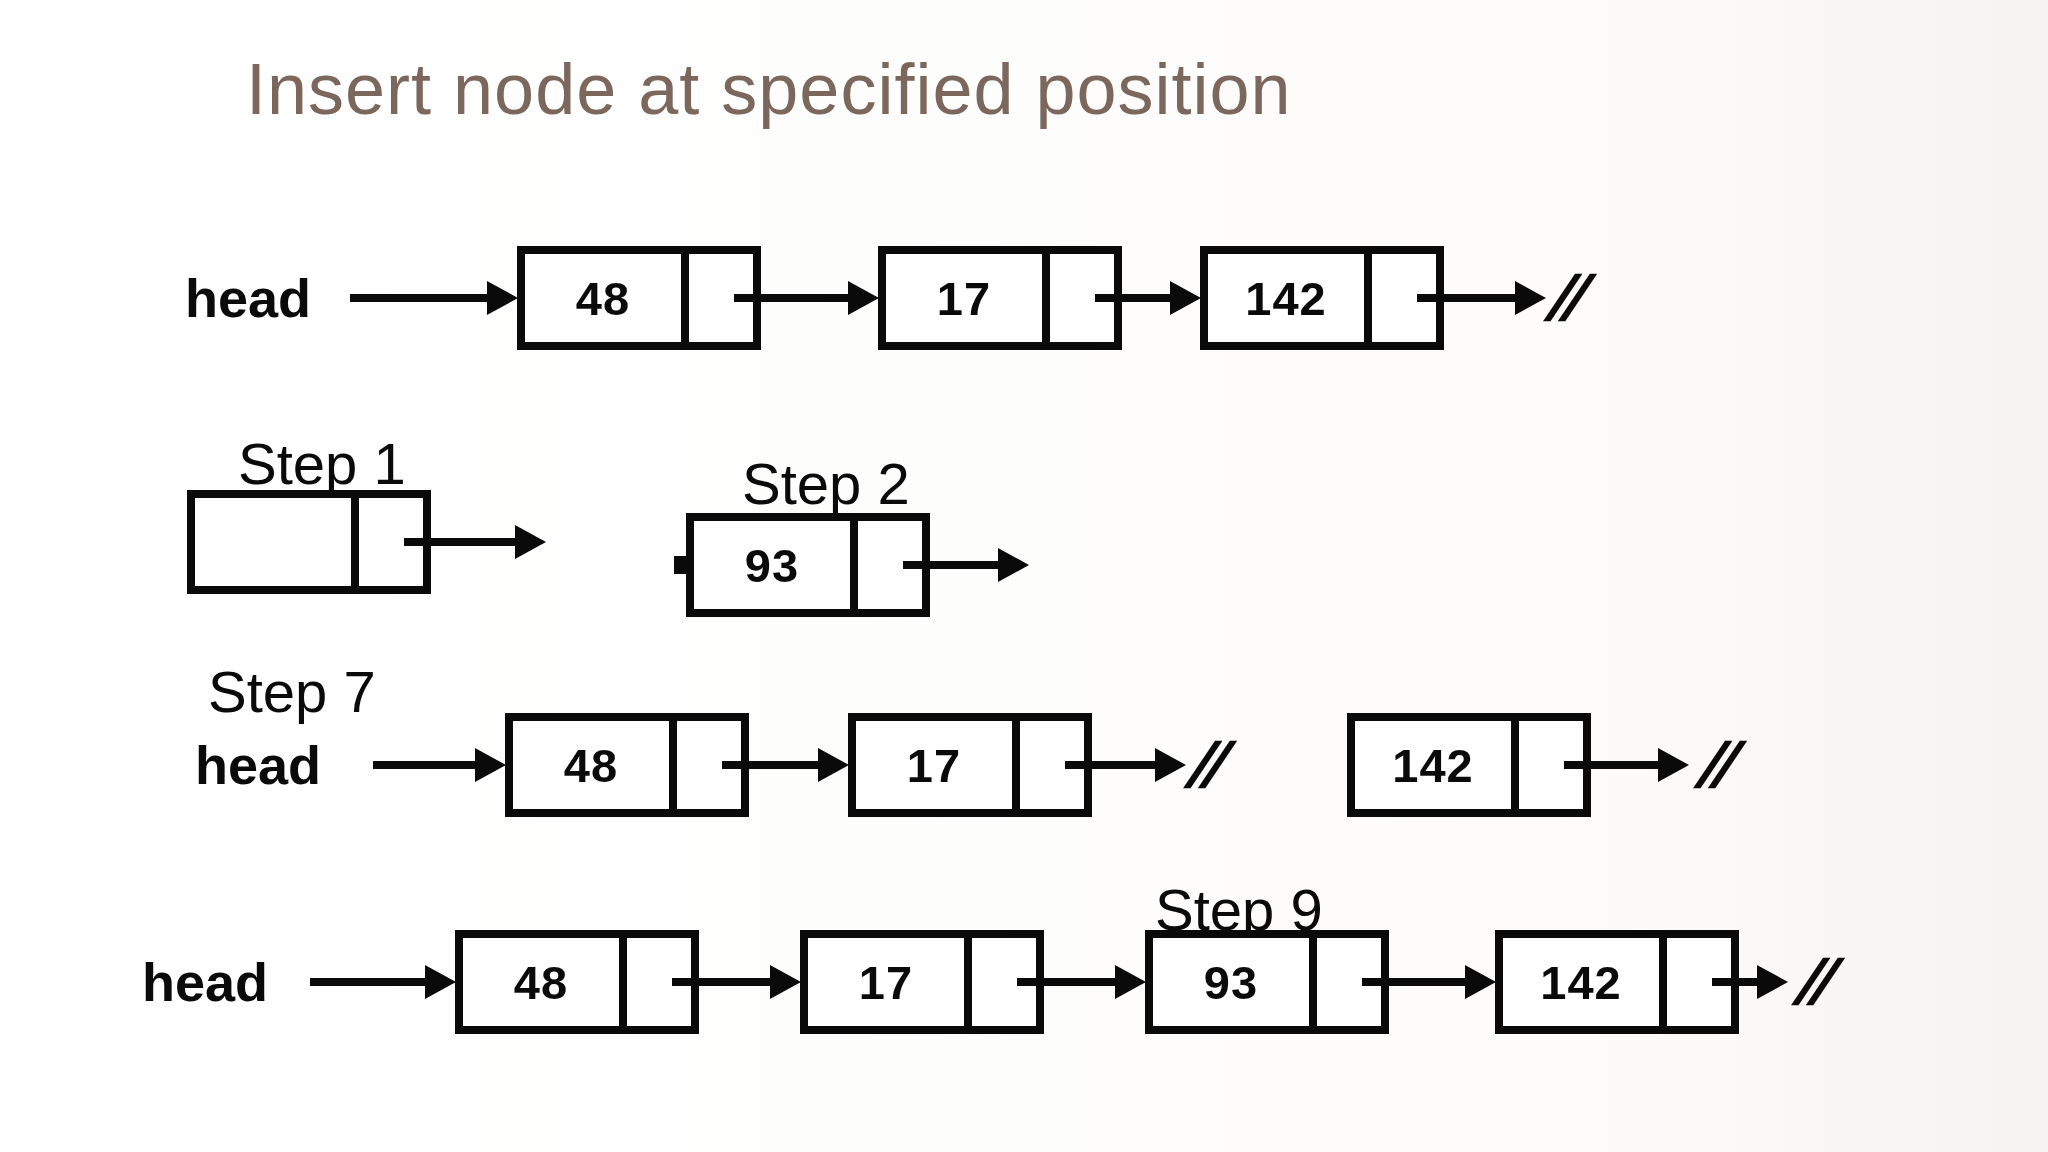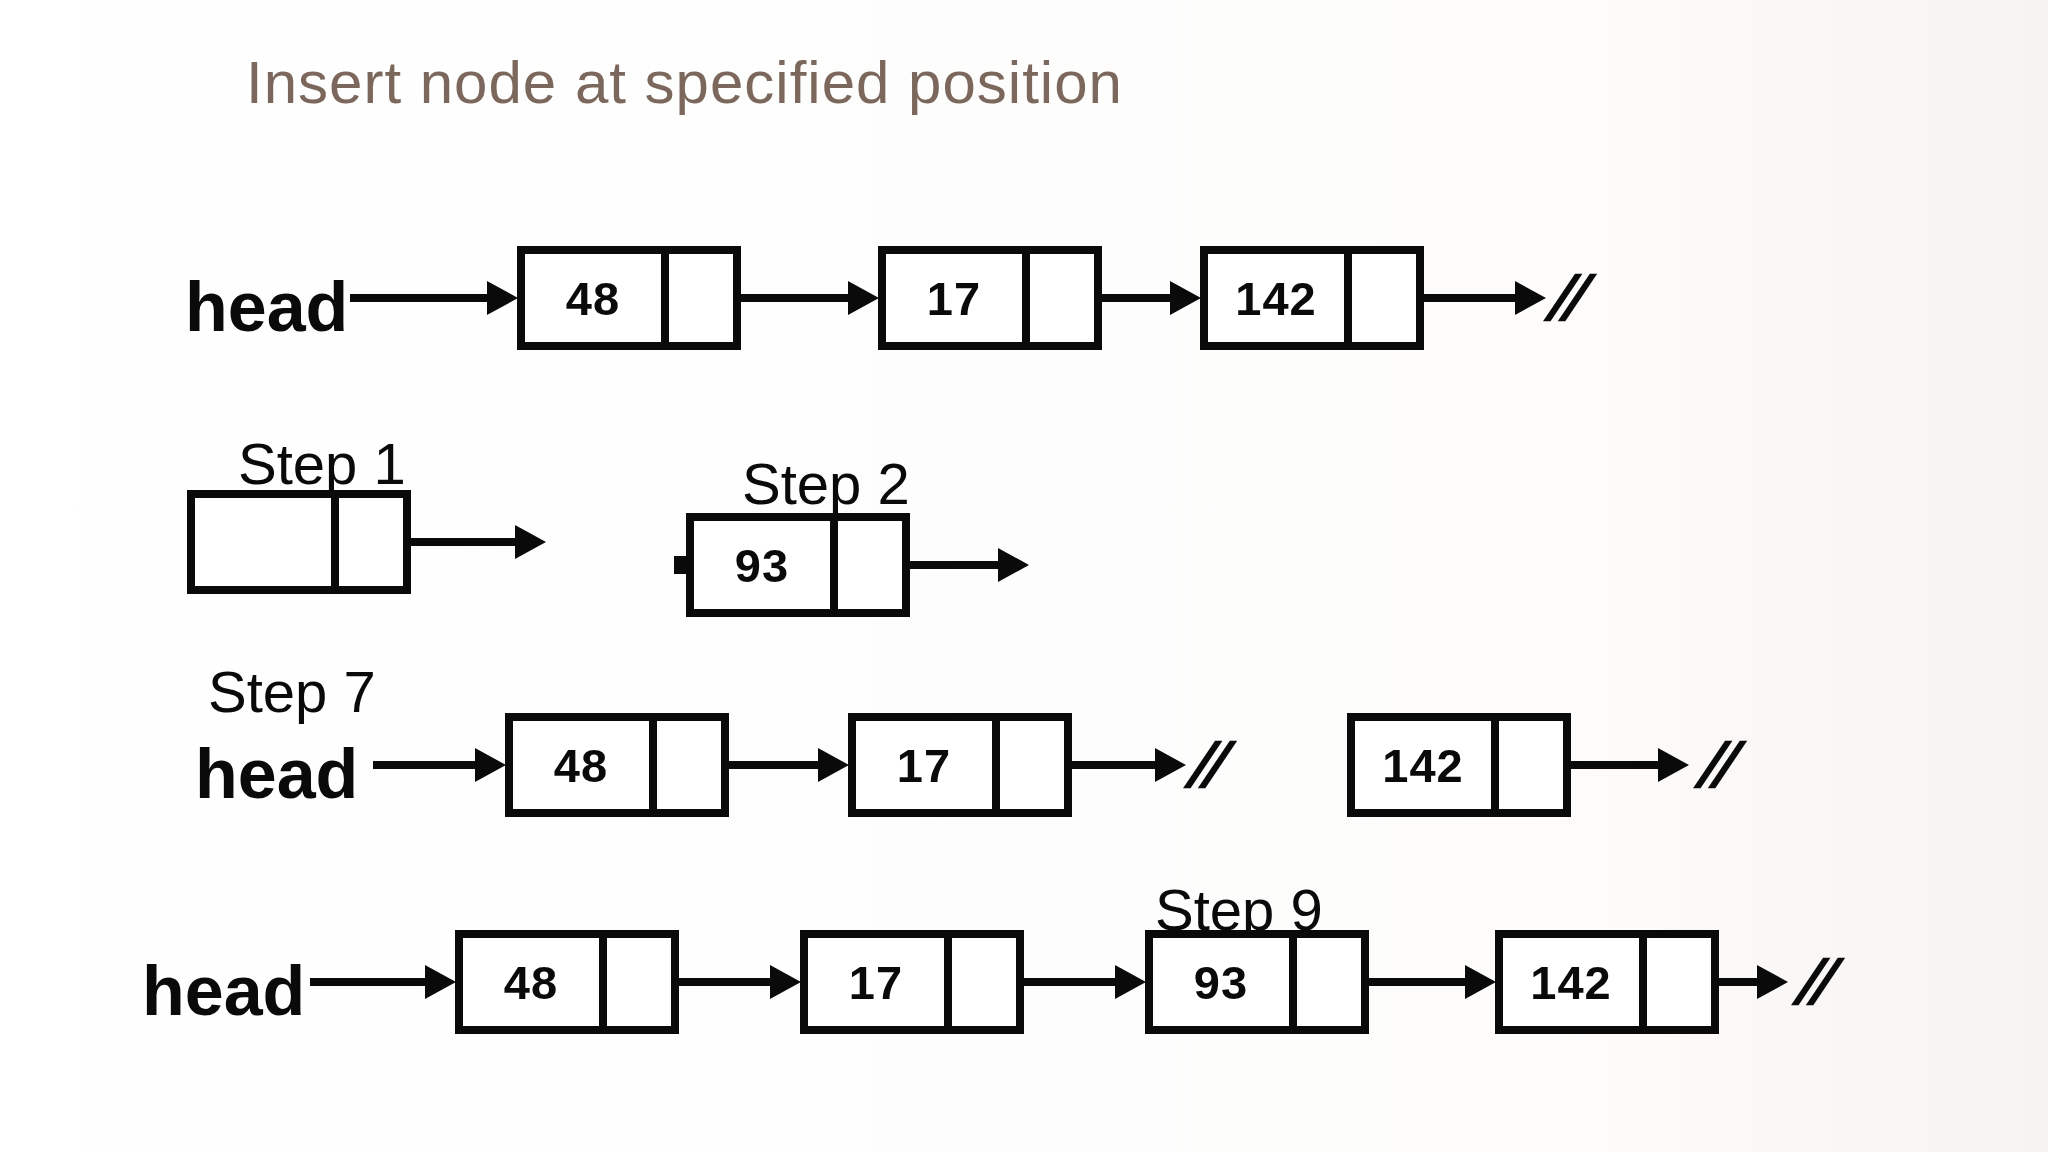--- a/index.html
+++ b/index.html
@@ -1,30 +1,30 @@
 <!DOCTYPE html>
 <html><head>
 <meta charset="utf-8">
 <style>
   html,body{margin:0;padding:0;background:#ffffff;}
   body{font-family:"Liberation Sans",sans-serif;color:#0a0a0a;}
   .page{position:relative;width:2048px;height:1152px;overflow:hidden;
         background:linear-gradient(90deg,#ffffff 0%,#fdfcfb 78%,#f6f3f1 100%);}
-  .title{position:absolute;left:246px;top:48px;margin:0;font-size:60px;font-weight:400;
+  .title{position:absolute;left:246px;top:48px;margin:0;font-size:72px;font-weight:400;
          letter-spacing:1px;color:#7b675b;white-space:nowrap;text-align:right;}
-  .node{position:absolute;width:224px;height:104px;background:#ffffff;border:8px solid #0a0a0a;
+  .node{position:absolute;width:244px;height:104px;background:#ffffff;border:8px solid #0a0a0a;
         box-sizing:border-box;display:flex;z-index:2;}
   .node-data{flex:1;border-right:8px solid #0a0a0a;display:flex;align-items:center;
              justify-content:center;font-size:47px;font-weight:700;letter-spacing:1px;}
   .node-ptr{width:64px;}
   .arrow{position:absolute;height:8px;background:#0a0a0a;z-index:3;}
   .arrow::after{content:"";position:absolute;right:-31px;top:-13px;width:0;height:0;
                 border-left:31px solid #0a0a0a;border-top:17px solid transparent;
                 border-bottom:17px solid transparent;}
-  .headlbl{position:absolute;font-size:70px;font-weight:700;white-space:nowrap;}
+  .headlbl{position:absolute;font-size:54px;font-weight:700;white-space:nowrap;}
   .steplbl{position:absolute;font-size:58px;font-weight:400;white-space:nowrap;}
   .nullmark{position:absolute;font-size:64px;font-weight:800;font-style:italic;line-height:1;
             transform:skewX(-16deg);letter-spacing:-3px;}
   .stub{position:absolute;background:#0a0a0a;z-index:1;}
 </style>
 </head>
 <body>
 
 <div class="page">
 

